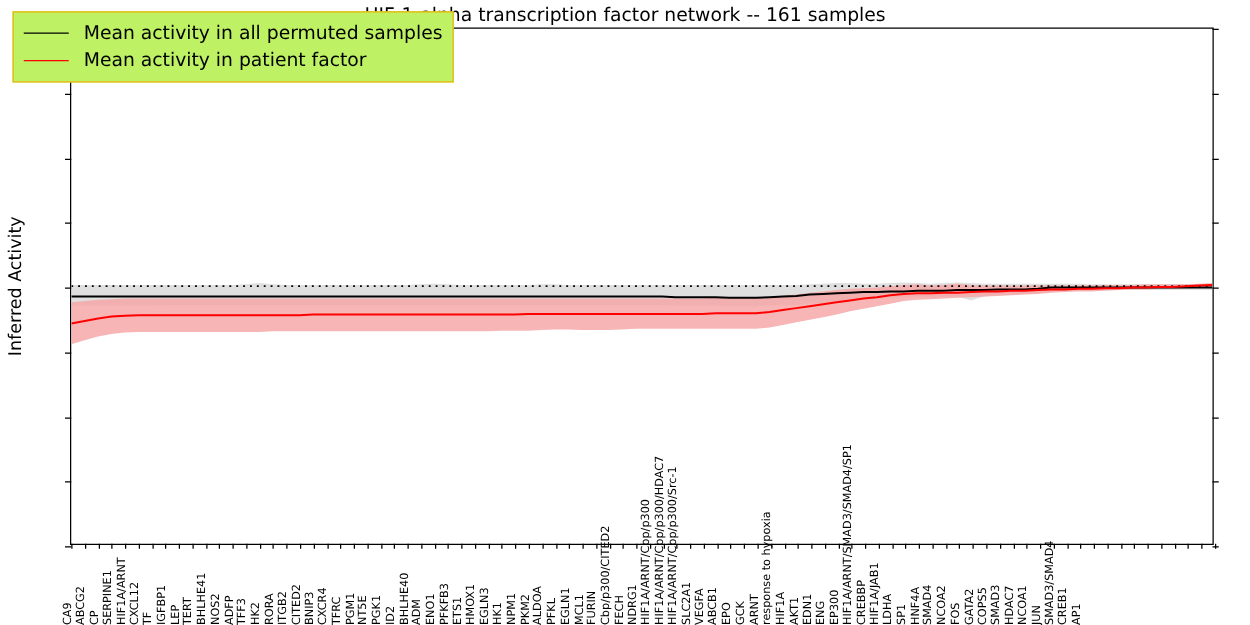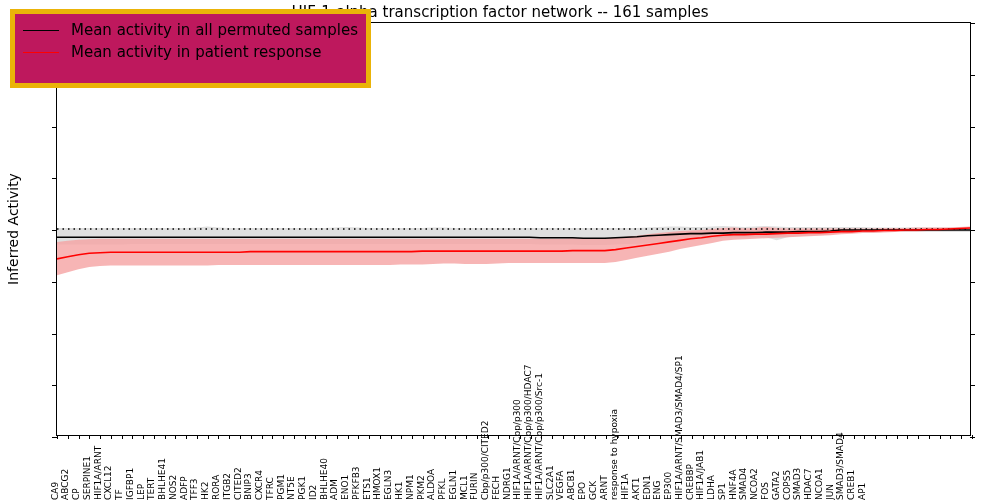--- a/index.html
+++ b/index.html
@@ -37,22 +37,22 @@
     font-size:9px;line-height:9px;color:#000;white-space:nowrap;
   }
   #xlabel{
     position:absolute;left:0;top:480px;width:1000px;text-align:center;
     font-size:13px;color:#000;
   }
 
   
   #legend{
     position:absolute;left:10px;top:9px;
-    background:#be185d;border:5px solid #eab308;
-    padding:5px 8px 20px 8px;
+    background:#bef264;border:1px solid #eab308;
+    padding:5px 8px 6px 8px;
   }
   .legrow{display:flex;align-items:center;height:22px;}
   .legline{width:36px;height:0;border-top:1.6px solid #000;margin-right:12px;}
   .legline.red{border-top-color:#ff0000;}
   .legtext{font-size:15px;color:#000;white-space:nowrap;}
 </style>
 </head>
 <body>
 
 <div id="fig">
@@ -266,17 +266,17 @@
     </div>
 
 
   <div id="legend">
     <div class="legrow">
       <span class="legline"></span>
       <span class="legtext">Mean activity in all permuted samples</span>
     </div>
     <div class="legrow">
       <span class="legline red"></span>
-      <span class="legtext">Mean activity in patient response</span>
+      <span class="legtext">Mean activity in patient factor</span>
     </div>
   </div>
 
 </div>
 
 </body></html>

